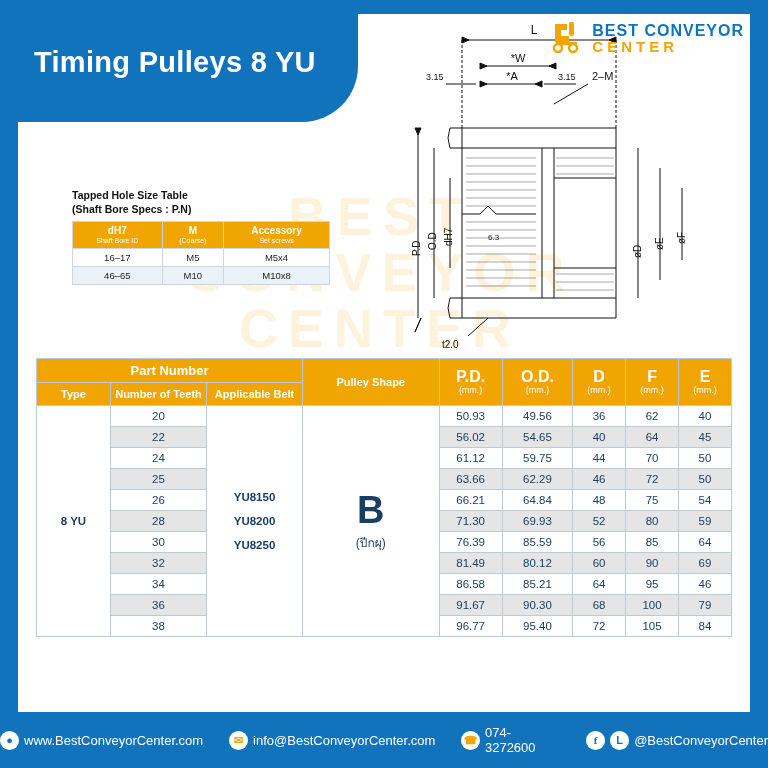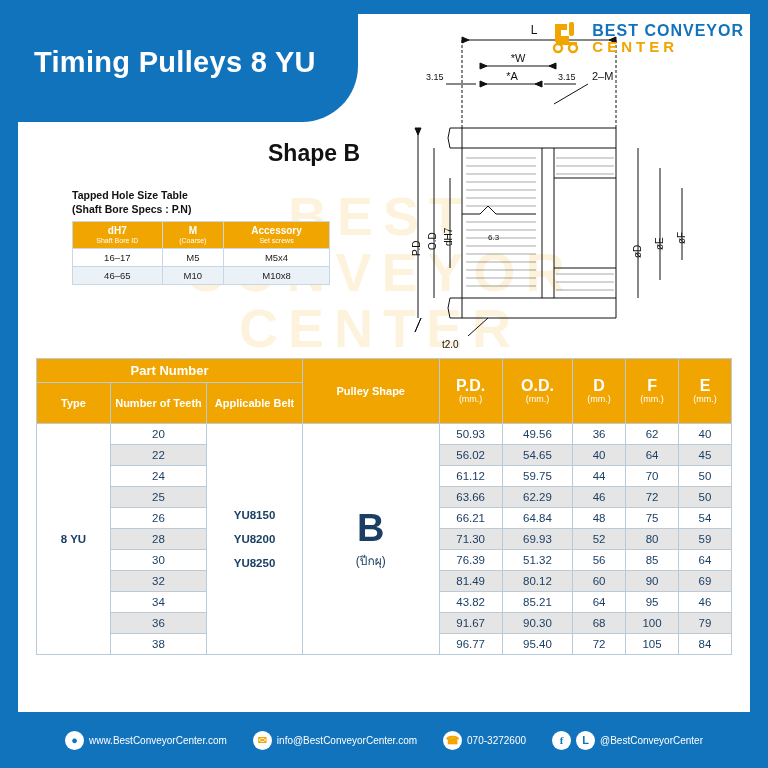--- a/index.html
+++ b/index.html
@@ -154,21 +154,21 @@
   table.main th.big {
     font-size:16px;
     line-height:1.1;
   }
   table.main th .unit {
     display:block;
     font-size:9px;
     font-weight:normal;
   }
   table.main th.partnum { font-size:13px; }
-  table.main th.sub { font-size:11px; padding:14px 2px; }
+  table.main th.sub { font-size:11px; padding:5px 2px; }
   table.main td {
     padding:4px 2px;
     font-size:11.5px;
     background:#ffffff;
   }
   table.main tr.alt td { background:#e5e5e5; }
   td.type-cell {
     font-size:18px; font-weight:bold; color:#1b3f63;
     background:#ffffff !important;
   }
@@ -188,21 +188,21 @@
     position:absolute;
     left:0; bottom:0; width:768px; height:56px;
     background:#1273bd;
     display:flex;
     align-items:center;
     justify-content:center;
     gap:10px;
     z-index:5;
   }
   .f-item { display:flex; align-items:center; gap:5px; }
-  .f-item .txt { color:#ffffff; font-size:10px; }
+  .f-item .txt { color:#ffffff; font-size:13px; }
   .circle-ic {
     width:19px; height:19px; border-radius:50%;
     background:#ffffff;
     display:flex; align-items:center; justify-content:center;
     color:#1273bd; font-size:11px; font-weight:bold;
   }
   .circle-ic.fb { background:#ffffff; color:#1273bd; font-family:"Liberation Serif",serif;}
   .circle-ic.line { background:#ffffff; color:#1273bd; }
   .circle-ic.phone { background:#ffffff; color:#f0a500; }
   .circle-ic.mail { background:#ffffff; color:#f0a500; }
@@ -236,21 +236,20 @@
         <circle cx="26" cy="30" r="4" fill="none" stroke="#f0a500" stroke-width="2.4"></circle>
         <rect x="9" y="24" width="21" height="3" fill="#f0a500"></rect>
       </svg>
     </span>
     <span class="logo-text">
       <div class="l1">BEST CONVEYOR</div>
       <div class="l2">CENTER</div>
     </span>
   </div>
 
-  <div class="shape-b-label">Shape B</div>
 
   <div class="drawing">
     <svg width="372" height="330" viewBox="0 0 372 330">
       <g stroke="#111" fill="none" stroke-width="1">
 
         <line x1="86" y1="22" x2="240" y2="22"></line>
         <path d="M86 19 l7 3 l-7 3 z" fill="#111"></path>
         <path d="M240 19 l-7 3 l7 3 z" fill="#111"></path>
         <line x1="86" y1="22" x2="86" y2="110" stroke-dasharray="3,2"></line>
         <line x1="240" y1="22" x2="240" y2="110" stroke-dasharray="3,2"></line>
@@ -468,36 +467,36 @@
           <td>28</td>
           <td>71.30</td>
           <td>69.93</td>
           <td>52</td>
           <td>80</td>
           <td>59</td>
         </tr>
         <tr>
           <td>30</td>
           <td>76.39</td>
-          <td>51.32</td>
+          <td>85.59</td>
           <td>56</td>
           <td>85</td>
           <td>64</td>
         </tr>
         <tr class="alt">
           <td>32</td>
           <td>81.49</td>
           <td>80.12</td>
           <td>60</td>
           <td>90</td>
           <td>69</td>
         </tr>
         <tr>
           <td>34</td>
-          <td>43.82</td>
+          <td>86.58</td>
           <td>85.21</td>
           <td>64</td>
           <td>95</td>
           <td>46</td>
         </tr>
         <tr class="alt">
           <td>36</td>
           <td>91.67</td>
           <td>90.30</td>
           <td>68</td>
@@ -522,21 +521,21 @@
       <span class="txt">www.BestConveyorCenter.com</span>
     </div>
     <span class="sep"></span>
     <div class="f-item">
       <span class="circle-ic mail">✉</span>
       <span class="txt">info@BestConveyorCenter.com</span>
     </div>
     <span class="sep"></span>
     <div class="f-item">
       <span class="circle-ic phone">☎</span>
-      <span class="txt">070-3272600</span>
+      <span class="txt">074-3272600</span>
     </div>
     <span class="sep"></span>
     <div class="f-item">
       <span class="circle-ic fb">f</span>
       <span class="circle-ic line">L</span>
       <span class="txt">@BestConveyorCenter</span>
     </div>
   </div>
 
 </div>

